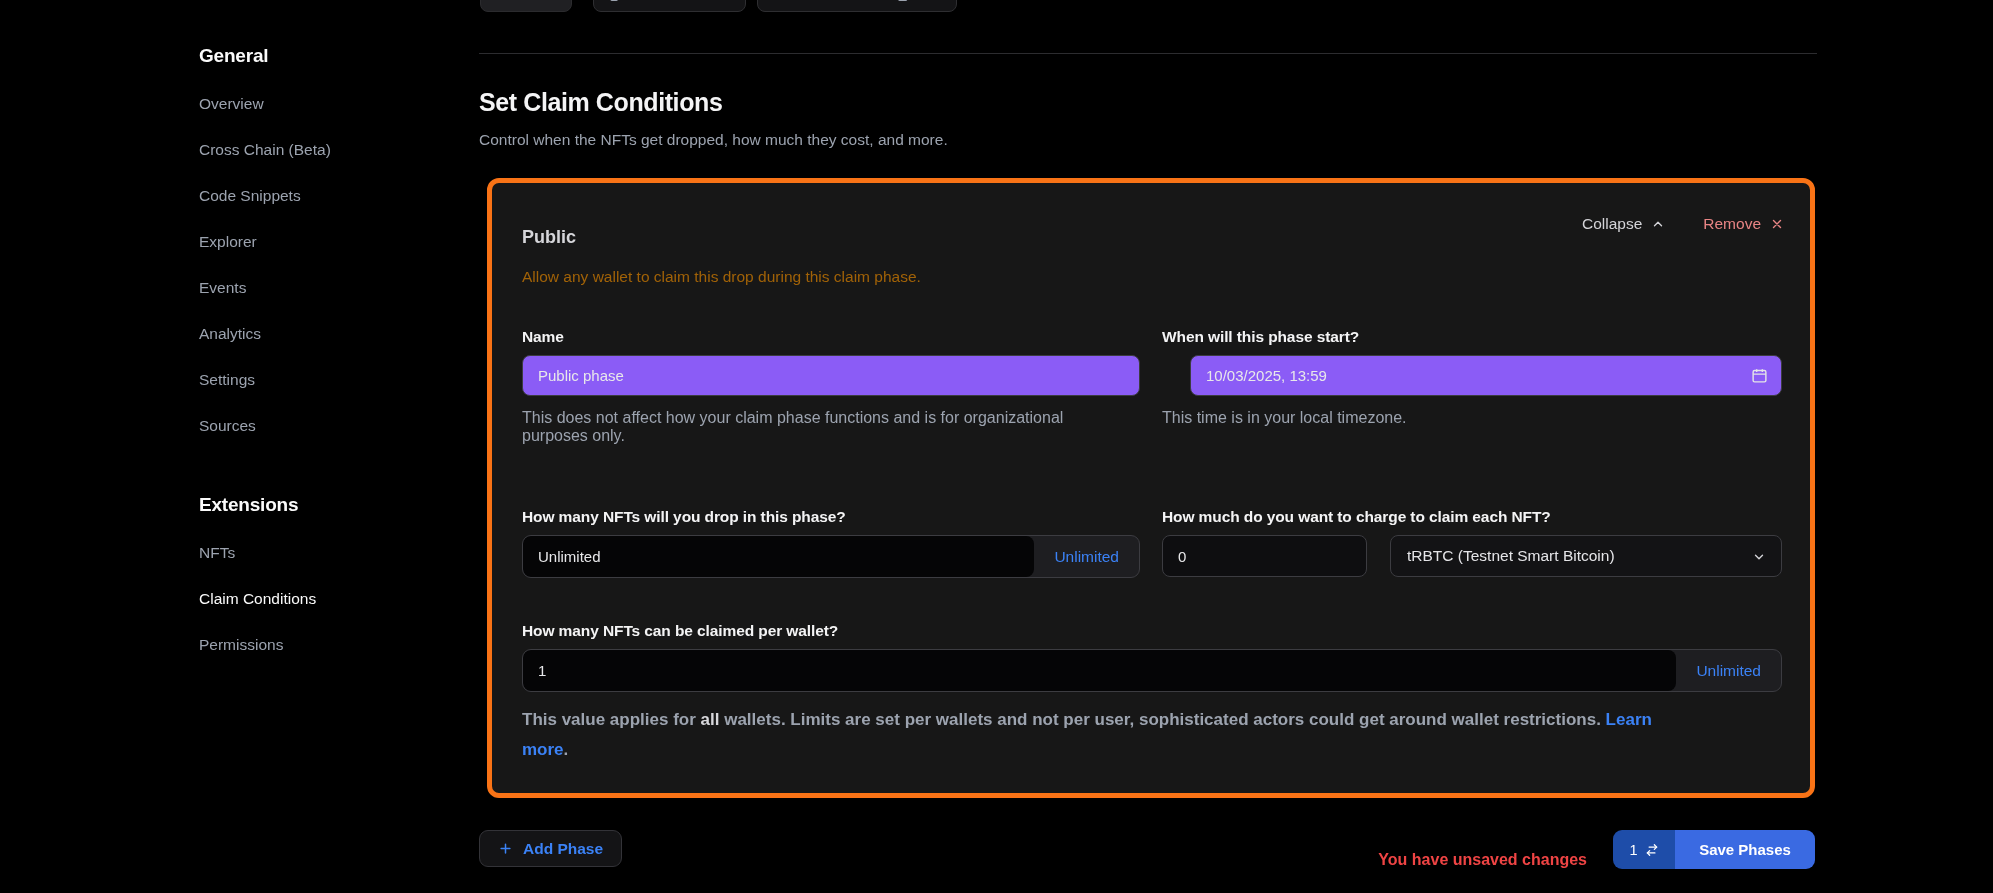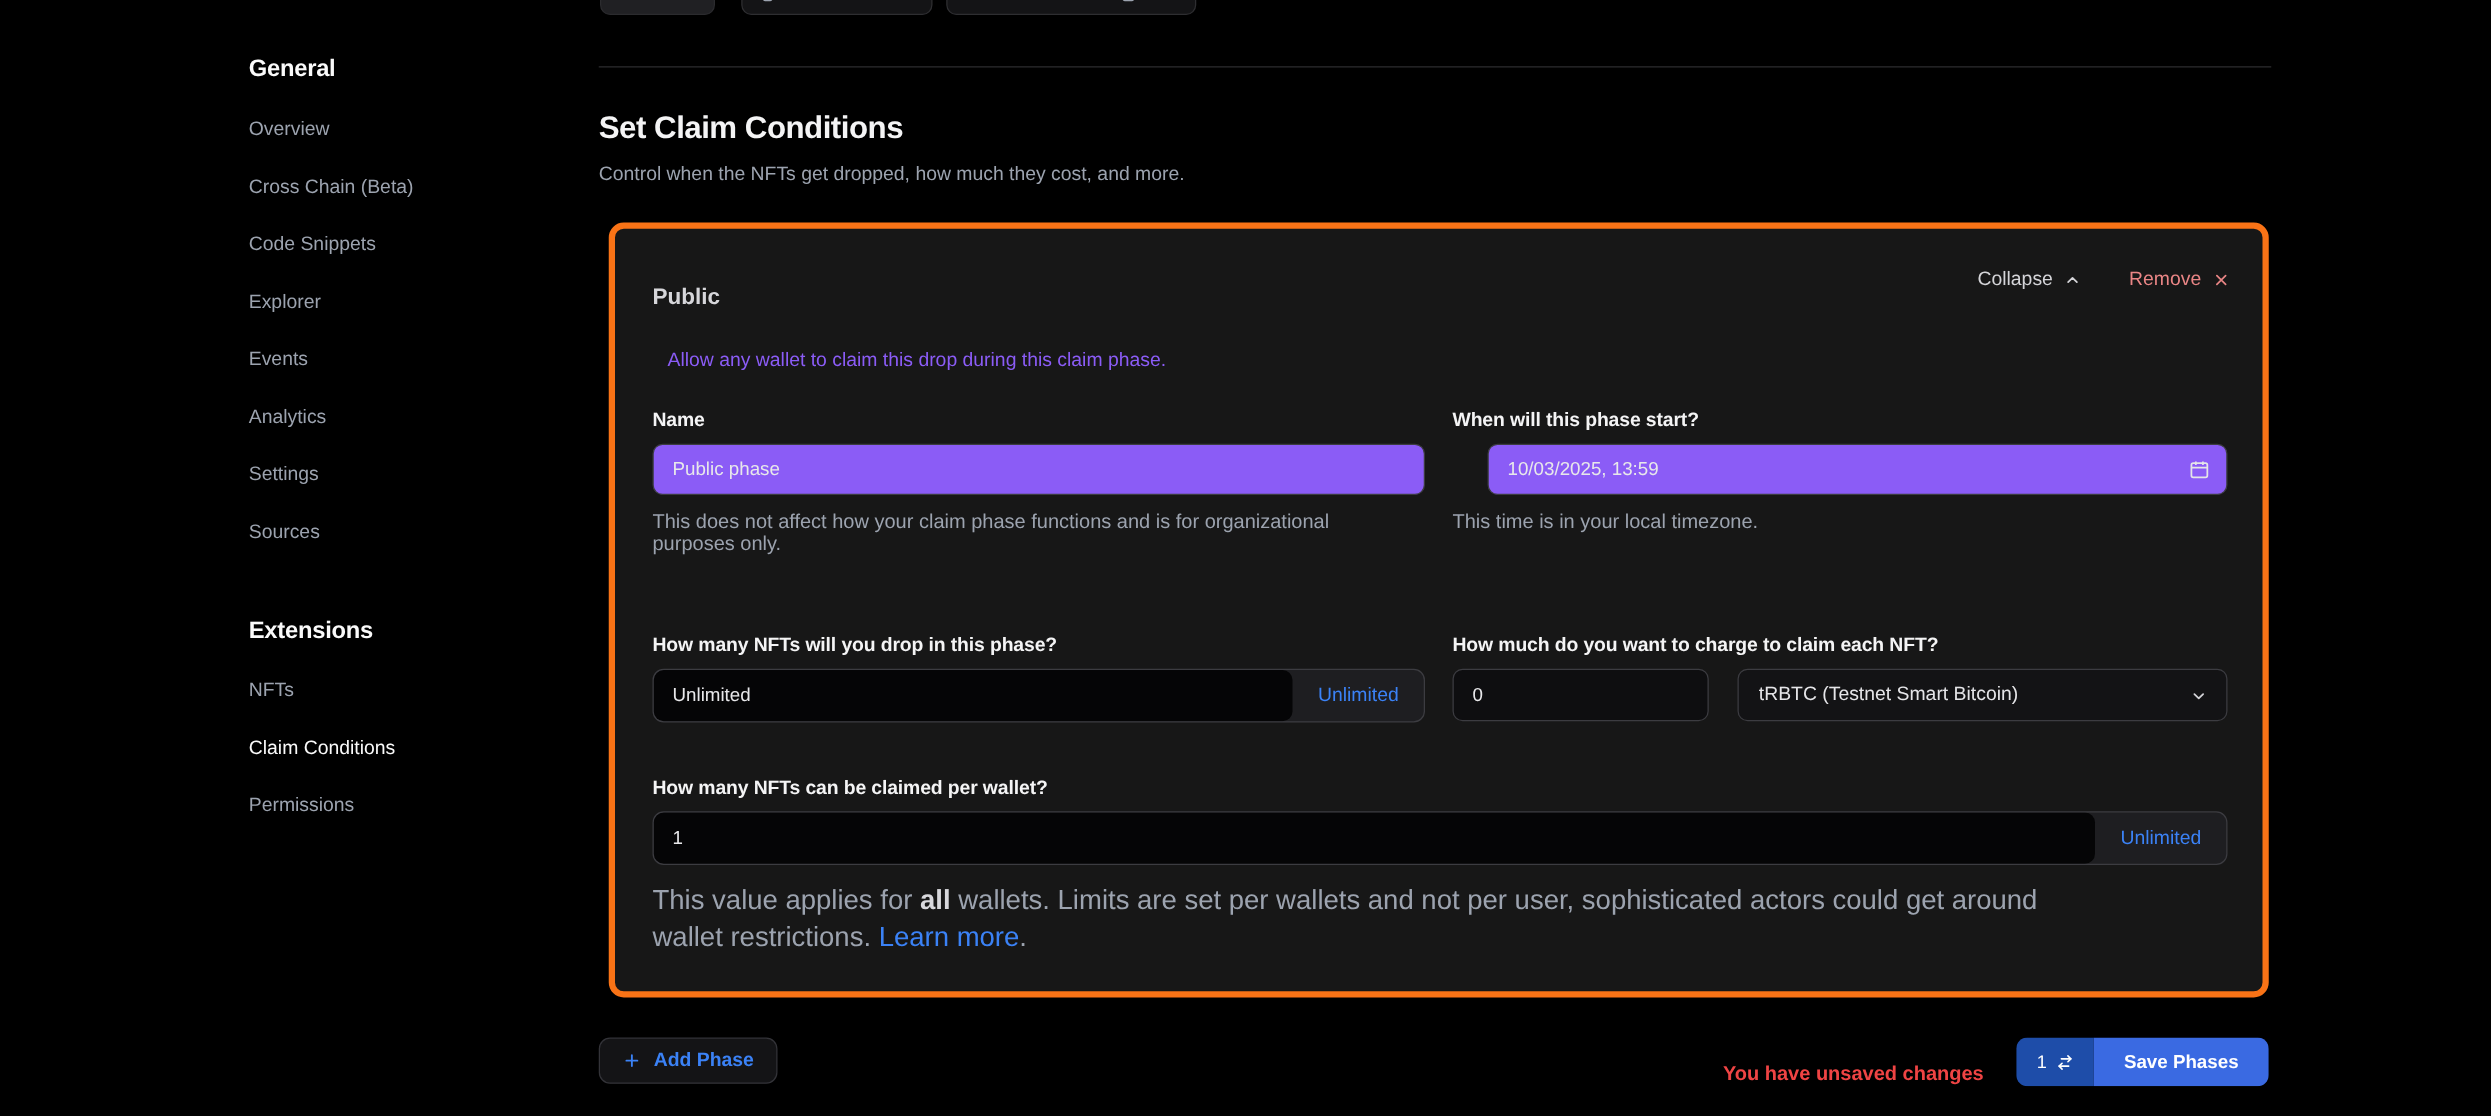--- a/index.html
+++ b/index.html
@@ -24,21 +24,21 @@
 
   .divider{position:absolute;top:53px;left:0;width:1338px;border-top:1px solid #2c2c2f;}
 
   .page-title{position:absolute;top:88px;left:0;margin:0;color:#f4f4f5;font-size:25px;font-weight:700;letter-spacing:-0.4px;}
   .page-subtitle{position:absolute;top:131px;left:0;margin:0;color:#9ca3af;font-size:15.5px;}
 
   
   .card{position:absolute;top:178px;left:8px;width:1328px;height:620px;box-sizing:border-box;
         background:#171717;border:5px solid #f97316;border-radius:12px;}
   .phase-title{position:absolute;top:44px;left:30px;margin:0;color:#d6d6da;font-size:18px;font-weight:700;}
-  .phase-desc{position:absolute;top:85px;left:30px;margin:12px;color:#8b5cf6;font-size:15.5px;}
+  .phase-desc{position:absolute;top:85px;left:30px;margin:0;color:#a16207;font-size:15.5px;}
 
   .card-actions{position:absolute;top:28px;right:26px;display:flex;gap:38px;align-items:flex-end;height:22px;}
   .action-btn{display:flex;align-items:center;gap:9px;font-size:15.5px;cursor:pointer;background:none;border:none;padding:0;font-family:inherit;}
   .collapse-btn{color:#d4d4d8;}
   .remove-btn{color:#e98585;}
 
   .field-label{color:#f4f4f5;font-size:15.5px;font-weight:700;margin:0 0 9px 0;letter-spacing:-0.1px;}
   .text-input{box-sizing:border-box;width:100%;height:41px;background:#8b5cf6;border:1.5px solid #3c3c41;border-radius:8px;
               color:#e8e8ea;font-size:15px;padding:0 15px;font-family:inherit;outline:none;}
   .helper{color:#9ca3af;font-size:16px;line-height:18px;margin:13px 0 0 0;}
@@ -58,21 +58,21 @@
   .group-input{flex:1;background:#050506;border:none;border-radius:8px;color:#e8e8ea;font-size:15px;padding:0 15px;font-family:inherit;outline:none;}
   .group-addon{display:flex;align-items:center;justify-content:center;padding:0 20px;color:#3b82f6;font-size:15.5px;cursor:pointer;white-space:nowrap;}
 
   .price-row{display:flex;gap:23px;}
   .price-input{width:205px;height:42px;box-sizing:border-box;background:#0e0e10;border:1.5px solid #3c3c41;border-radius:8px;
                color:#e8e8ea;font-size:15px;padding:0 15px;font-family:inherit;outline:none;}
   .currency-select{position:relative;width:392px;height:42px;box-sizing:border-box;background:#131315;border:1.5px solid #3c3c41;
                    border-radius:8px;display:flex;align-items:center;padding:0 40px 0 16px;color:#e5e5e8;font-size:15.5px;cursor:pointer;}
   .currency-select .chev{position:absolute;right:15px;top:14px;color:#d4d4d8;}
 
-  .note{color:#9ca3af;font-size:22px;line-height:30px;margin:13px 0 0 0;width:1160px;}
+  .note{color:#9ca3af;font-size:17px;line-height:30px;margin:13px 0 0 0;width:1160px;font-weight:bold;}
   .note b{color:#d8d8dc;}
   .link{color:#3b82f6;text-decoration:none;cursor:pointer;}
 
   
   .add-phase{position:absolute;left:0;top:830px;height:37px;display:flex;align-items:center;gap:10px;padding:0 18px;
              background:#141416;border:1px solid #333338;border-radius:9px;color:#3b82f6;font-size:15.5px;font-weight:600;
              cursor:pointer;font-family:inherit;}
   .bottom-right{position:absolute;right:2px;top:830px;display:flex;align-items:flex-end;gap:26px;height:39px;}
   .unsaved{color:#ef4444;font-size:16px;font-weight:700;}
   .split-btn{display:flex;height:39px;border-radius:9px;overflow:hidden;cursor:pointer;}

